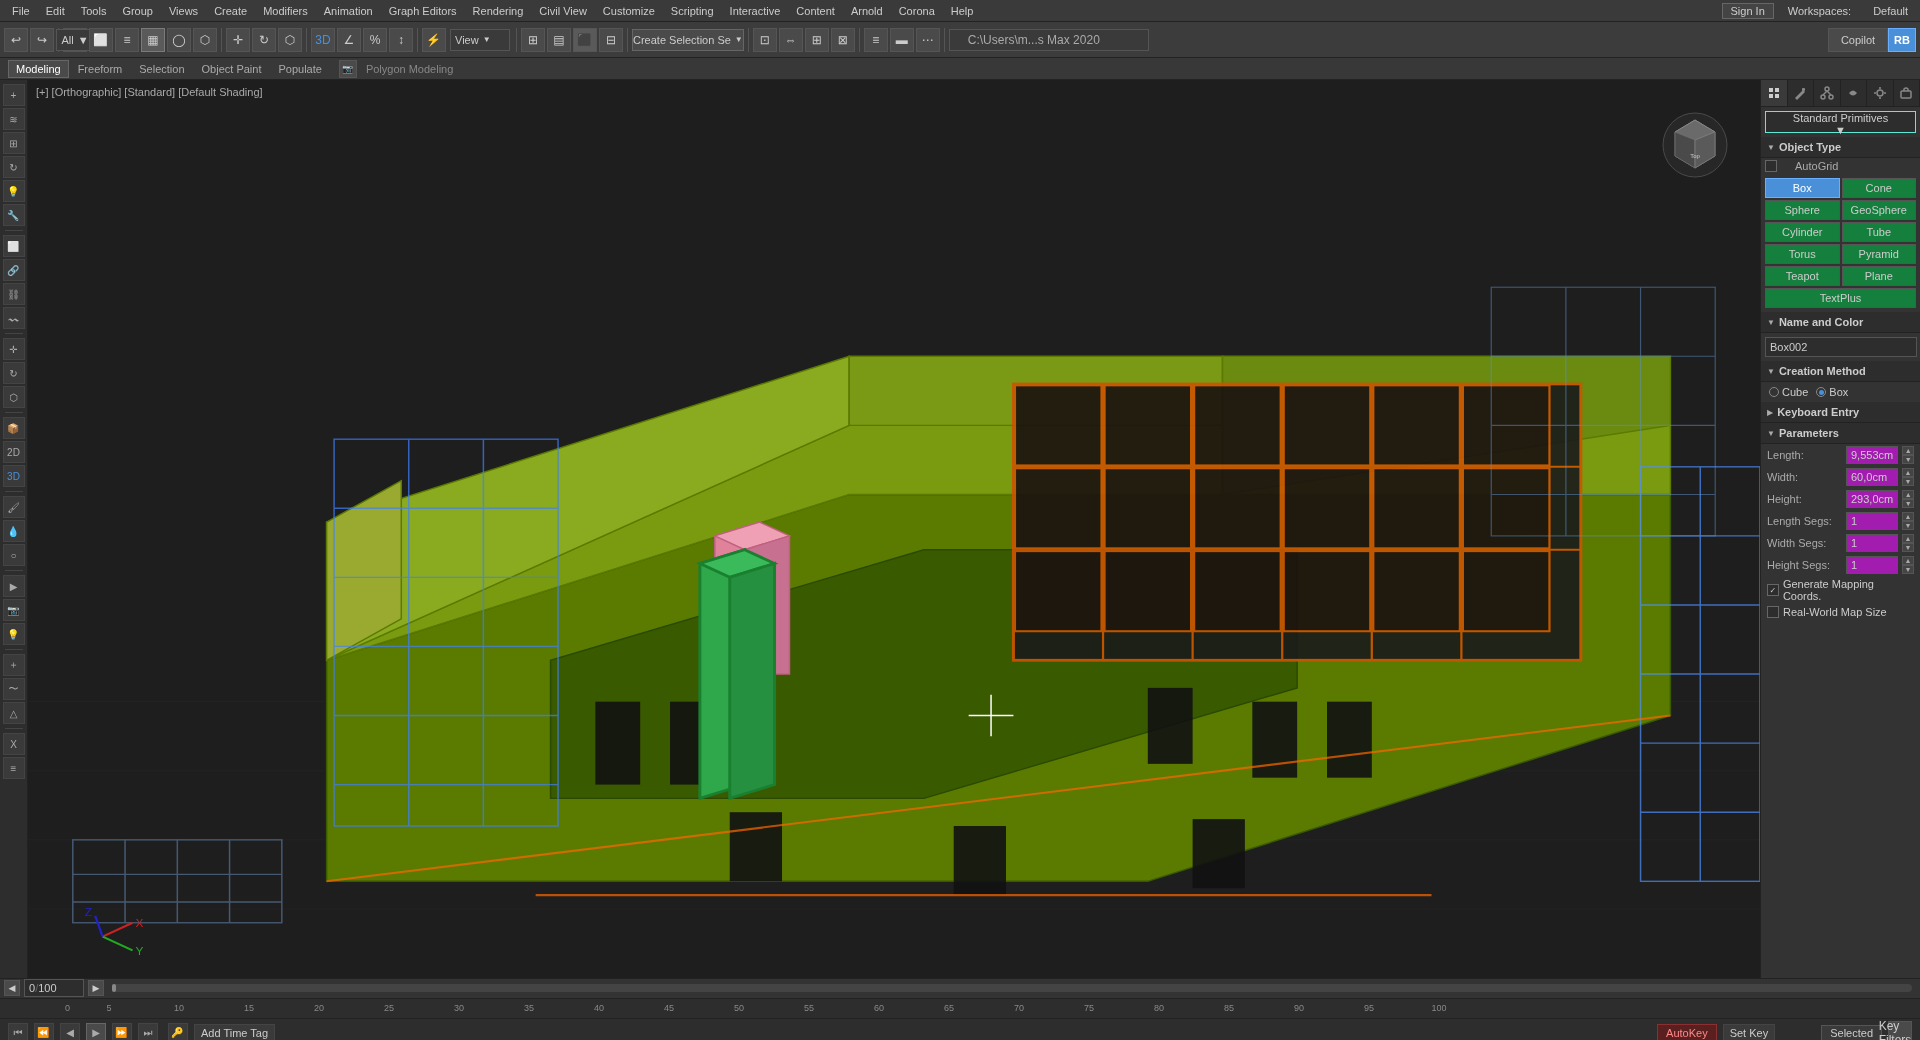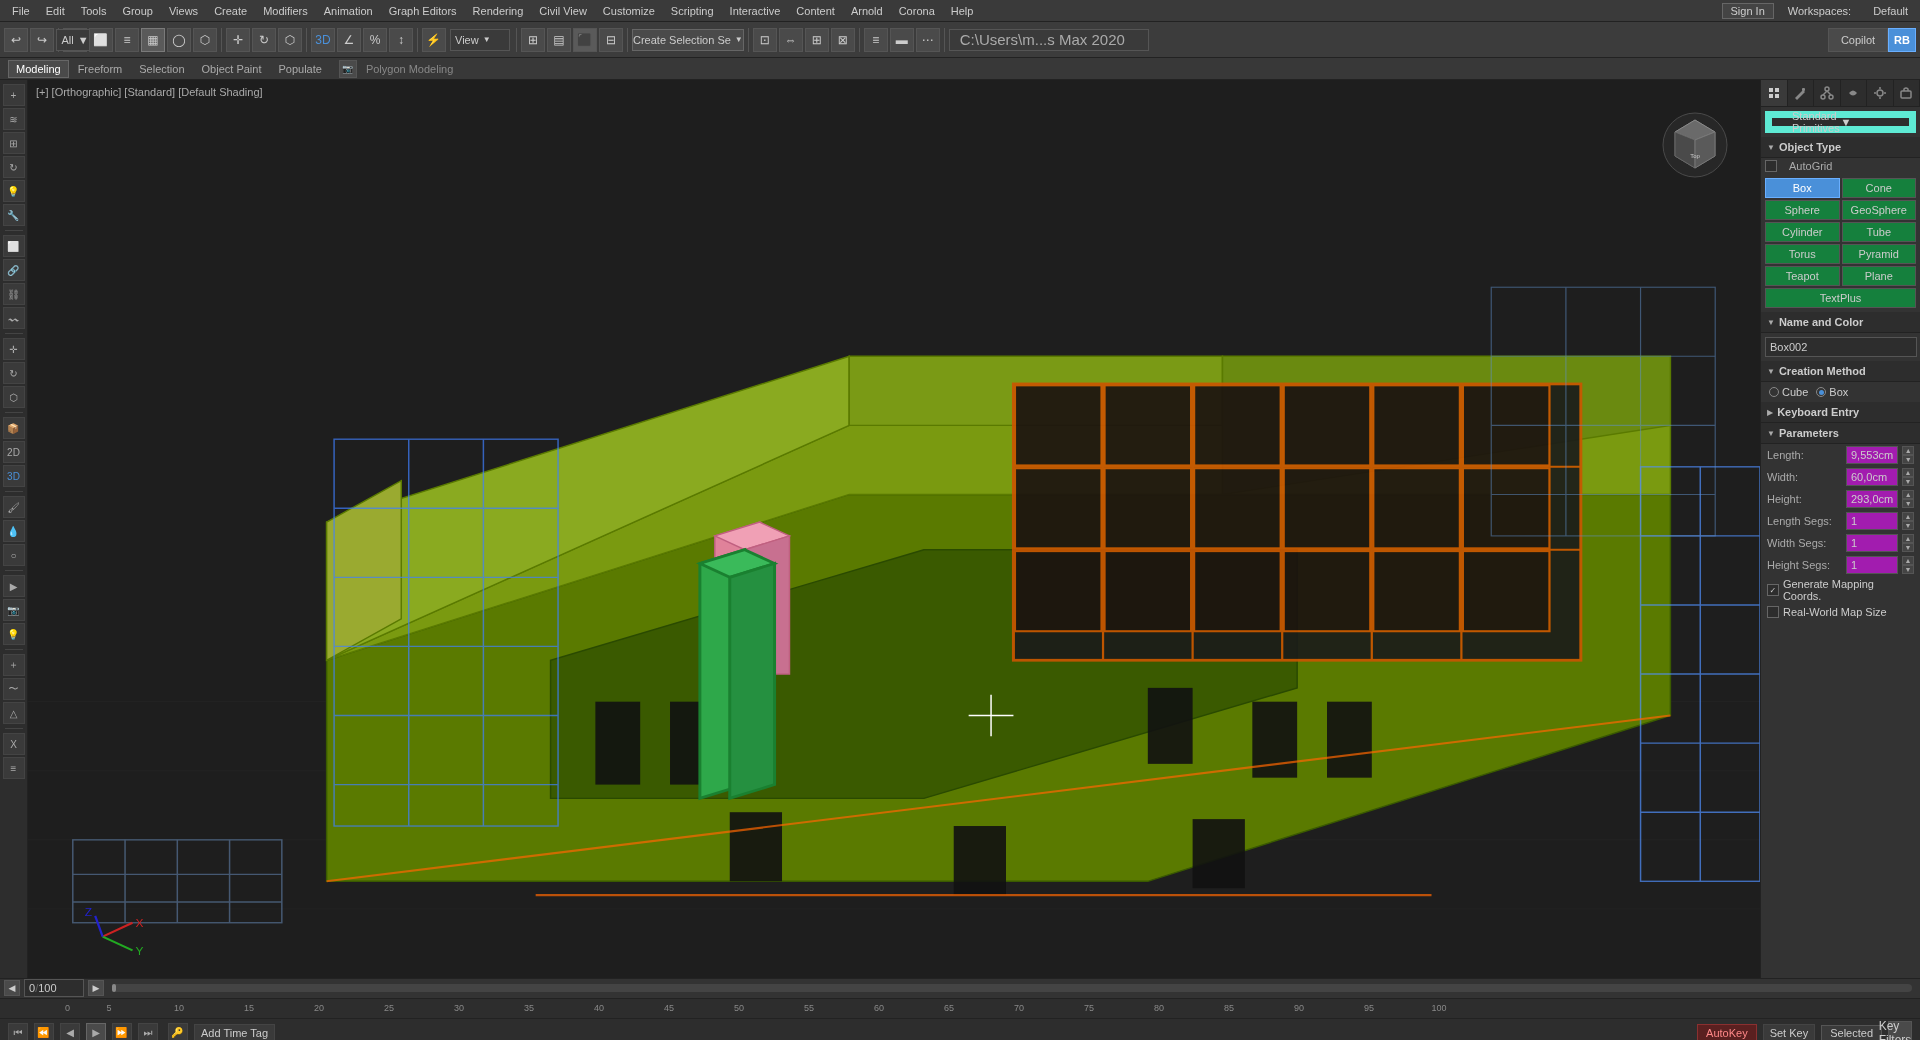--- a/index.html
+++ b/index.html
@@ -11,21 +11,21 @@
     .menu-right { margin-left: auto; display: flex; align-items: center; gap: 6px; }
     .sign-in-btn { background: #444; border: 1px solid #666; padding: 1px 8px; font-size: 11px; color: #ccc; cursor: pointer; }
     .workspace-label { color: #aaa; font-size: 11px; }
 
     
     #toolbar { display: flex; align-items: center; background: #3c3c3c; height: 36px; border-bottom: 1px solid #222; padding: 0 4px; gap: 2px; }
     .tb-btn { background: #4a4a4a; border: 1px solid #555; width: 24px; height: 24px; display: flex; align-items: center; justify-content: center; cursor: pointer; font-size: 12px; color: #ccc; flex-shrink: 0; }
     .tb-sep { width: 1px; height: 24px; background: #555; margin: 0 2px; }
     .tb-dropdown { background: #3a3a3a; border: 1px solid #555; height: 22px; padding: 0 4px; color: #ccc; font-size: 11px; display: flex; align-items: center; gap: 4px; cursor: pointer; }
     .create-sel-btn { background: #4a4a4a; border: 1px solid #666; height: 22px; padding: 0 0; display: flex; align-items: center; font-size: 11px; color: #ccc; cursor: pointer; white-space: nowrap; }
-    .path-display { background: #3a3a3a; border: 1px solid #555; height: 22px; padding: 0 10px; display: flex; align-items: center; font-size: 15px; color: #aaa; min-width: 200px; }
+    .path-display { background: #3a3a3a; border: 1px solid #555; height: 22px; padding: 0 18px; display: flex; align-items: center; font-size: 12px; color: #aaa; min-width: 200px; }
 
     
     #modeling-tabs { background: #383838; height: 22px; display: flex; align-items: center; border-bottom: 1px solid #222; padding-left: 8px; gap: 1px; }
     .mtab { padding: 2px 7px; cursor: pointer; font-size: 11px; color: #aaa; border: 1px solid transparent; }
     .mtab.active { background: #4a4a4a; border-color: #666; color: #fff; }
     .poly-modeling { font-size: 11px; color: #888; padding: 0 8px; }
 
     
     #main { display: flex; height: calc(1040px - 22px - 36px - 22px - 40px - 22px); }
 
@@ -42,34 +42,34 @@
     #viewport-gizmo { position: absolute; top: 30px; right: 30px; width: 70px; height: 70px; }
 
     
     #right-panel { width: 160px; background: #333; border-left: 1px solid #222; display: flex; flex-direction: column; }
     .rp-tabs { display: flex; background: #2d2d2d; border-bottom: 1px solid #222; }
     .rp-tab { flex: 1; height: 26px; display: flex; align-items: center; justify-content: center; cursor: pointer; font-size: 10px; color: #888; border-right: 1px solid #222; }
     .rp-tab.active { background: #3a3a3a; color: #ccc; }
     .rp-tab svg { width: 14px; height: 14px; }
 
     
-    .panel-dropdown { display: flex; align-items: center; background: #2d2d2d; border: 7px solid #5eead4; margin: 4px; height: 22px; padding: 0 20px; cursor: pointer; }
+    .panel-dropdown { display: flex; align-items: center; background: #2d2d2d; border: 1px solid #5eead4; margin: 4px; height: 22px; padding: 0 20px; cursor: pointer; flex-direction: column; }
     .panel-dropdown span { flex: 1; font-size: 11px; color: #ccc; }
     .panel-dropdown-arrow { font-size: 8px; color: #aaa; }
 
     
     .section-header { display: flex; align-items: center; padding: 4px 6px; background: #2d2d2d; border-bottom: 1px solid #222; cursor: pointer; }
     .section-arrow { font-size: 8px; color: #aaa; margin-right: 4px; }
     .section-title { font-size: 11px; color: #ccc; font-weight: bold; }
 
     .object-type-grid { display: grid; grid-template-columns: 1fr 1fr; gap: 2px; padding: 4px; }
     .ot-btn { background: #15803d; border: 1px solid #555; height: 20px; display: flex; align-items: center; justify-content: center; font-size: 11px; color: #ccc; cursor: pointer; }
     .ot-btn.active { background: #4a90d9; border-color: #6aafff; color: #fff; }
     .autogrid-row { grid-column: 1 / -1; display: flex; align-items: center; gap: 4px; padding: 2px 4px; }
-    .checkbox-label { display: flex; align-items: center; gap: 12px; font-size: 11px; color: #aaa; }
+    .checkbox-label { display: flex; align-items: center; gap: 18px; font-size: 11px; color: #aaa; }
     .cb { width: 12px; height: 12px; border: 1px solid #666; background: #2d2d2d; display: inline-flex; align-items: center; justify-content: center; font-size: 8px; }
 
     
     .name-color-row { display: flex; align-items: center; padding: 4px; gap: 4px; }
     .name-input { flex: 1; background: #2d2d2d; border: 1px solid #555; height: 20px; padding: 0 4px; font-size: 11px; color: #ccc; }
 
     
     .radio-row { display: flex; align-items: center; gap: 8px; padding: 4px 8px; }
     .radio-item { display: flex; align-items: center; gap: 3px; font-size: 11px; color: #ccc; cursor: pointer; }
     .radio-circle { width: 10px; height: 10px; border-radius: 50%; border: 1px solid #888; display: flex; align-items: center; justify-content: center; }
@@ -84,21 +84,21 @@
 
     
     .check-row { display: flex; align-items: center; padding: 2px 6px; gap: 4px; }
     .check-row label { font-size: 11px; color: #ccc; cursor: pointer; }
 
     
     #bottom-area { background: #2d2d2d; border-top: 1px solid #222; height: 40px; display: flex; flex-direction: column; }
     #timeline-controls { display: flex; align-items: center; height: 20px; background: #333; border-bottom: 1px solid #222; padding: 0 4px; gap: 4px; }
     #timeline-ruler { display: flex; align-items: center; height: 20px; background: #2d2d2d; padding: 0 4px; overflow: hidden; }
     .timeline-marks { display: flex; gap: 0; font-size: 9px; color: #888; }
-    .selected-badge { background: #3a3a3a; border: 1px solid #555; padding: 1px 8px; font-size: 11px; color: #ccc; }
+    .selected-badge { background: #3a3a3a; border: 1px solid #555; padding: 1px 8px; font-size: 11px; color: #ccc; margin-left: 40px; }
 
     
     #anim-bar { height: 28px; background: #2d2d2d; border-top: 1px solid #222; display: flex; align-items: center; padding: 0 8px; gap: 6px; }
     .anim-btn { width: 20px; height: 20px; background: #3a3a3a; border: 1px solid #444; display: flex; align-items: center; justify-content: center; cursor: pointer; font-size: 10px; color: #aaa; }
     .frame-input { background: #2d2d2d; border: 1px solid #555; width: 60px; height: 18px; padding: 0 4px; font-size: 11px; color: #ccc; display: flex; align-items: center; }
     .add-time-tag { background: #3a3a3a; border: 1px solid #444; height: 18px; padding: 0 6px; font-size: 11px; color: #ccc; cursor: pointer; display: flex; align-items: center; }
     .auto-key-btn { background: #5a2020; border: 1px solid #8a3030; height: 18px; padding: 0 8px; font-size: 11px; color: #ff8888; cursor: pointer; display: flex; align-items: center; }
     .set-key-btn { background: #3a3a3a; border: 1px solid #444; height: 18px; padding: 0 6px; font-size: 11px; color: #ccc; cursor: pointer; display: flex; align-items: center; }
 
     

